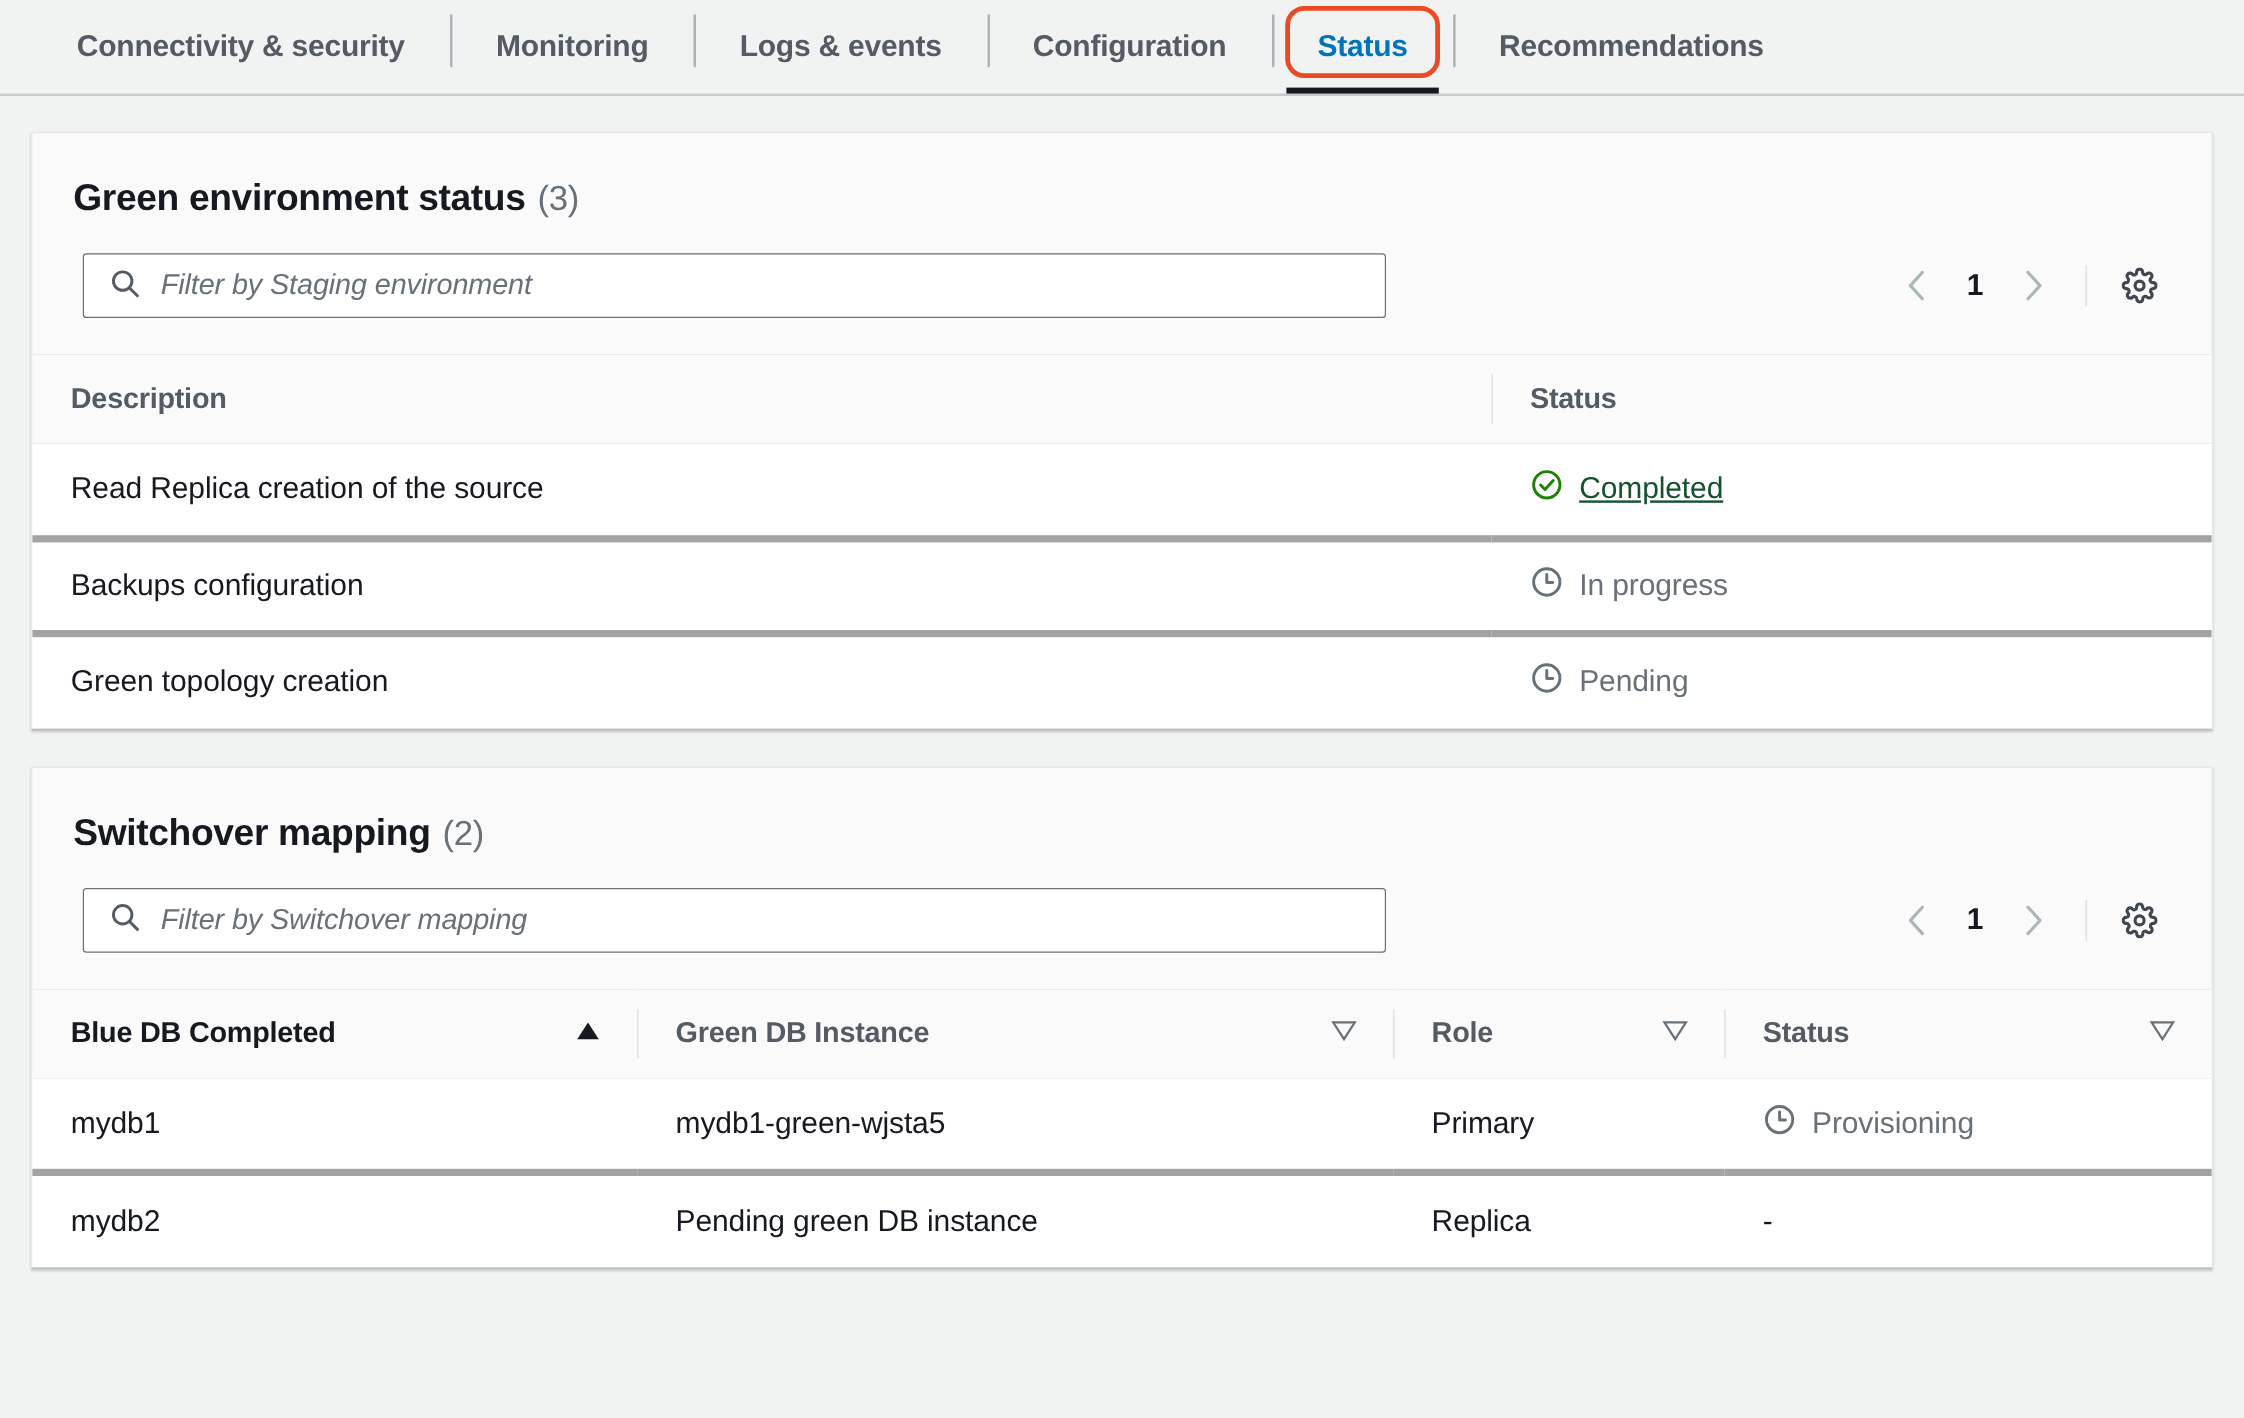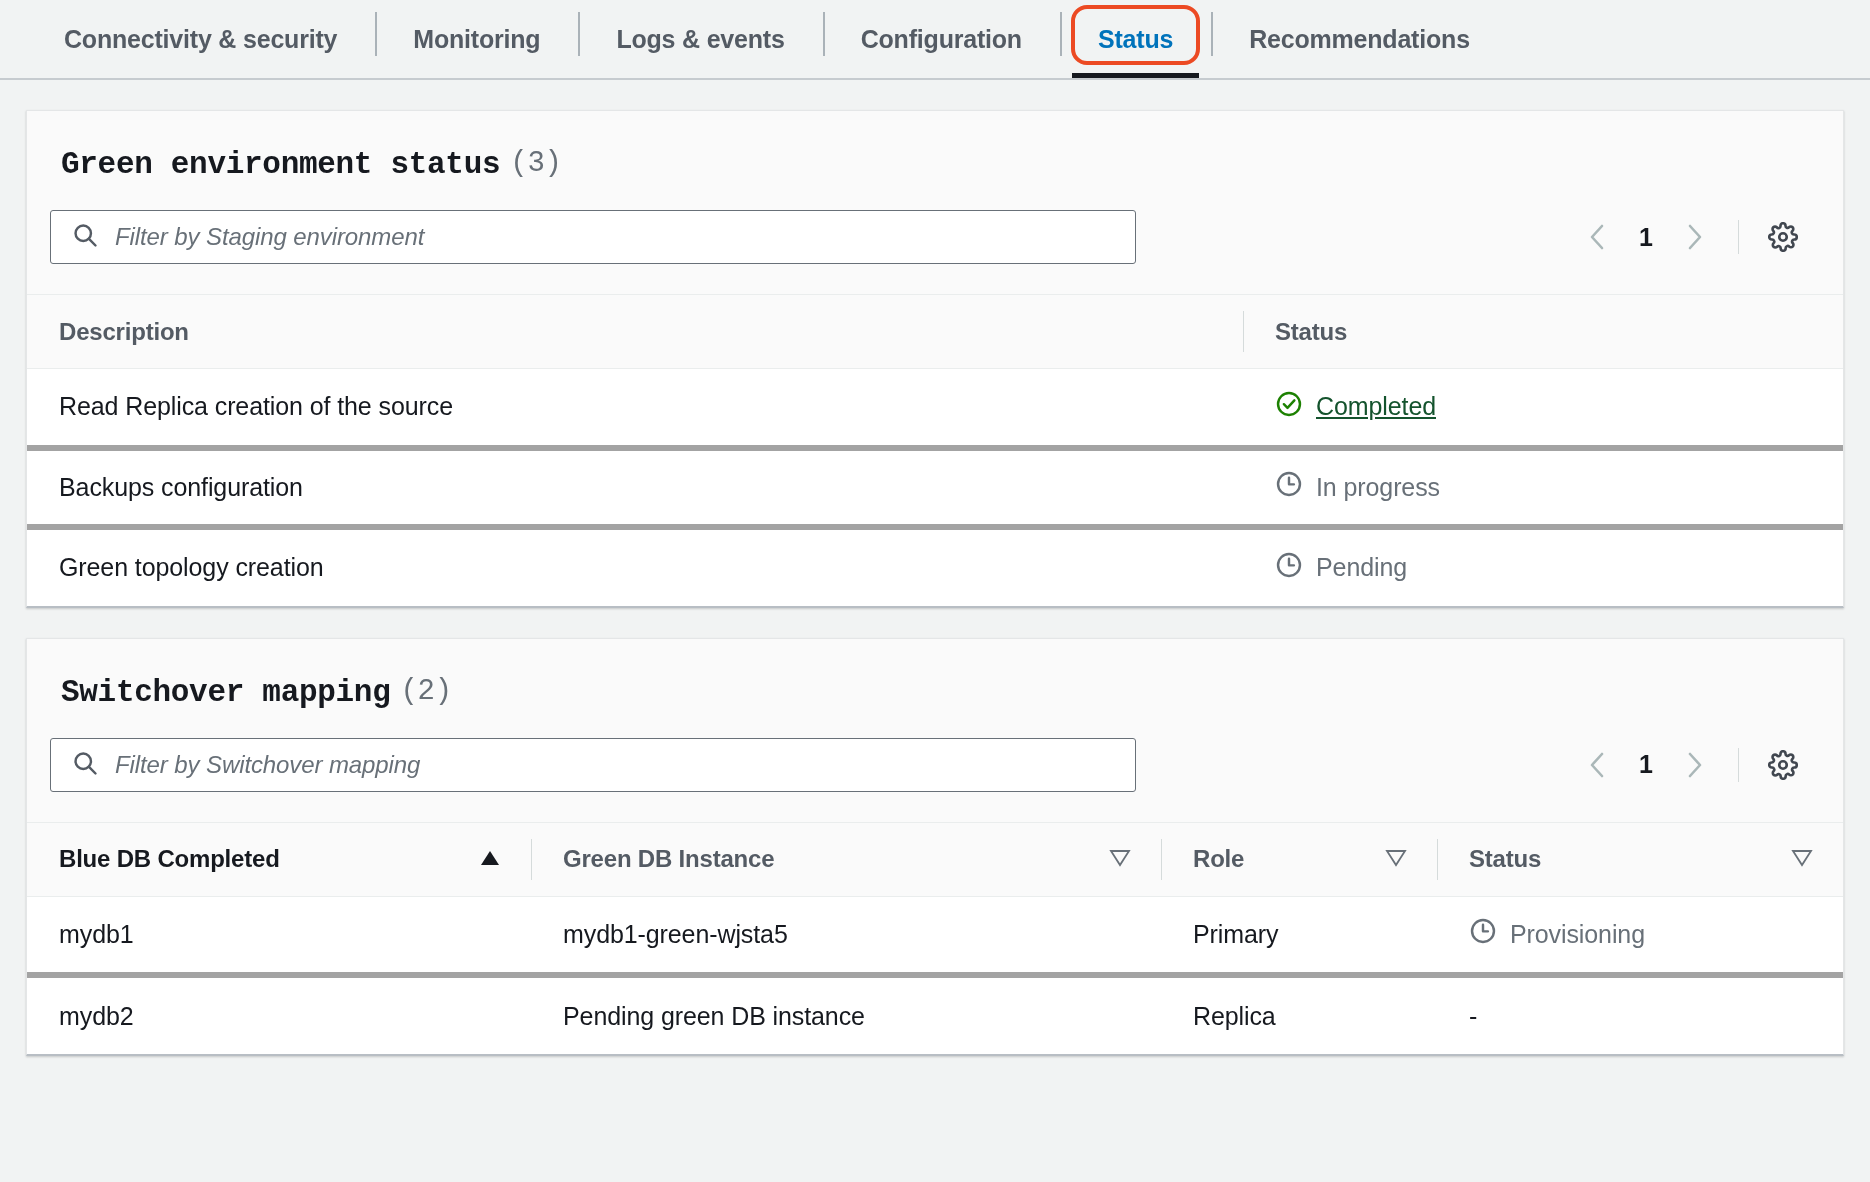--- a/index.html
+++ b/index.html
@@ -78,34 +78,33 @@
 
   .card-head {
     padding: 36px 34px 0 34px;
   }
   .card-title {
     font-size: 31px;
     font-weight: bold;
     color: #16191f;
     letter-spacing: -0.3px;
     display: flex;
-    align-items: flex-start;
+    align-items: flex-end;
     gap: 10px;
-    font-family: Liberation Mono, monospace;
   }
   .card-title .count {
     font-size: 29px;
     font-weight: normal;
     color: #687078;
   }
 
   .toolbar {
     display: flex;
     align-items: center;
-    padding: 28px 34px 30px 23px;
+    padding: 28px 34px 30px 42px;
   }
   .filter {
     position: relative;
     width: 1086px;
     height: 54px;
     background: #fff;
     border: 1px solid #687078;
     border-radius: 3px;
     display: flex;
     align-items: center;

